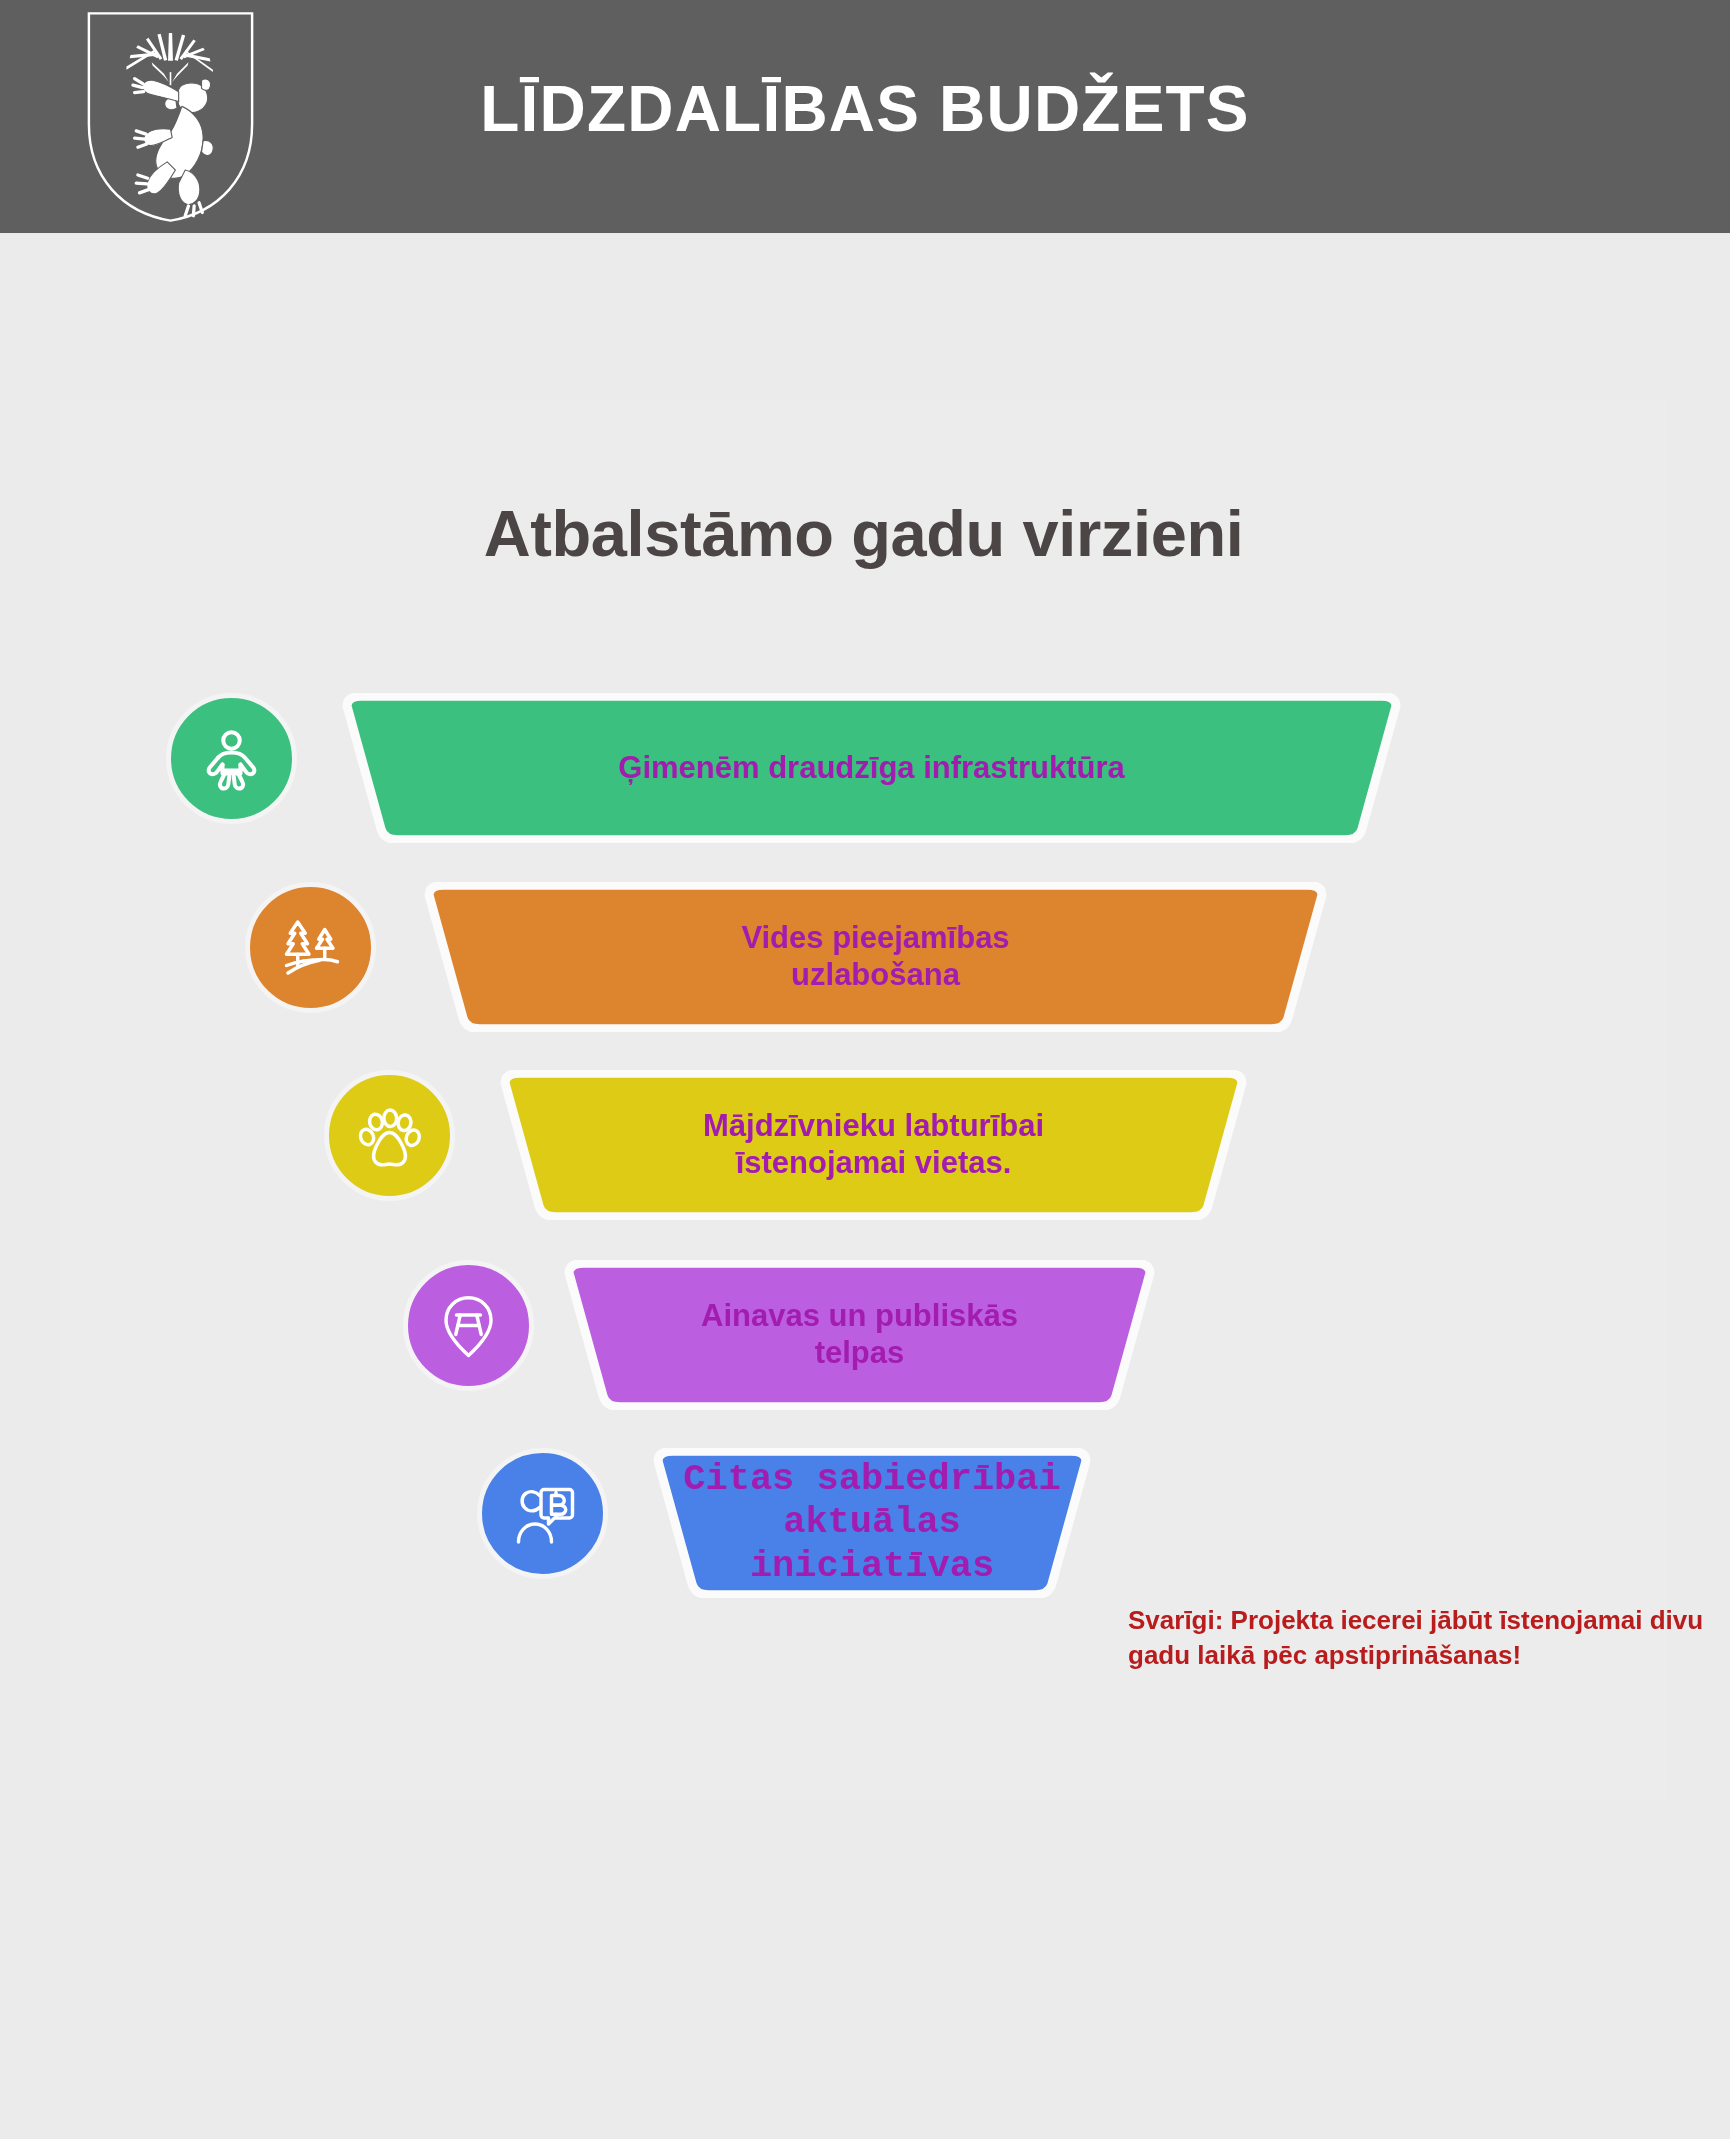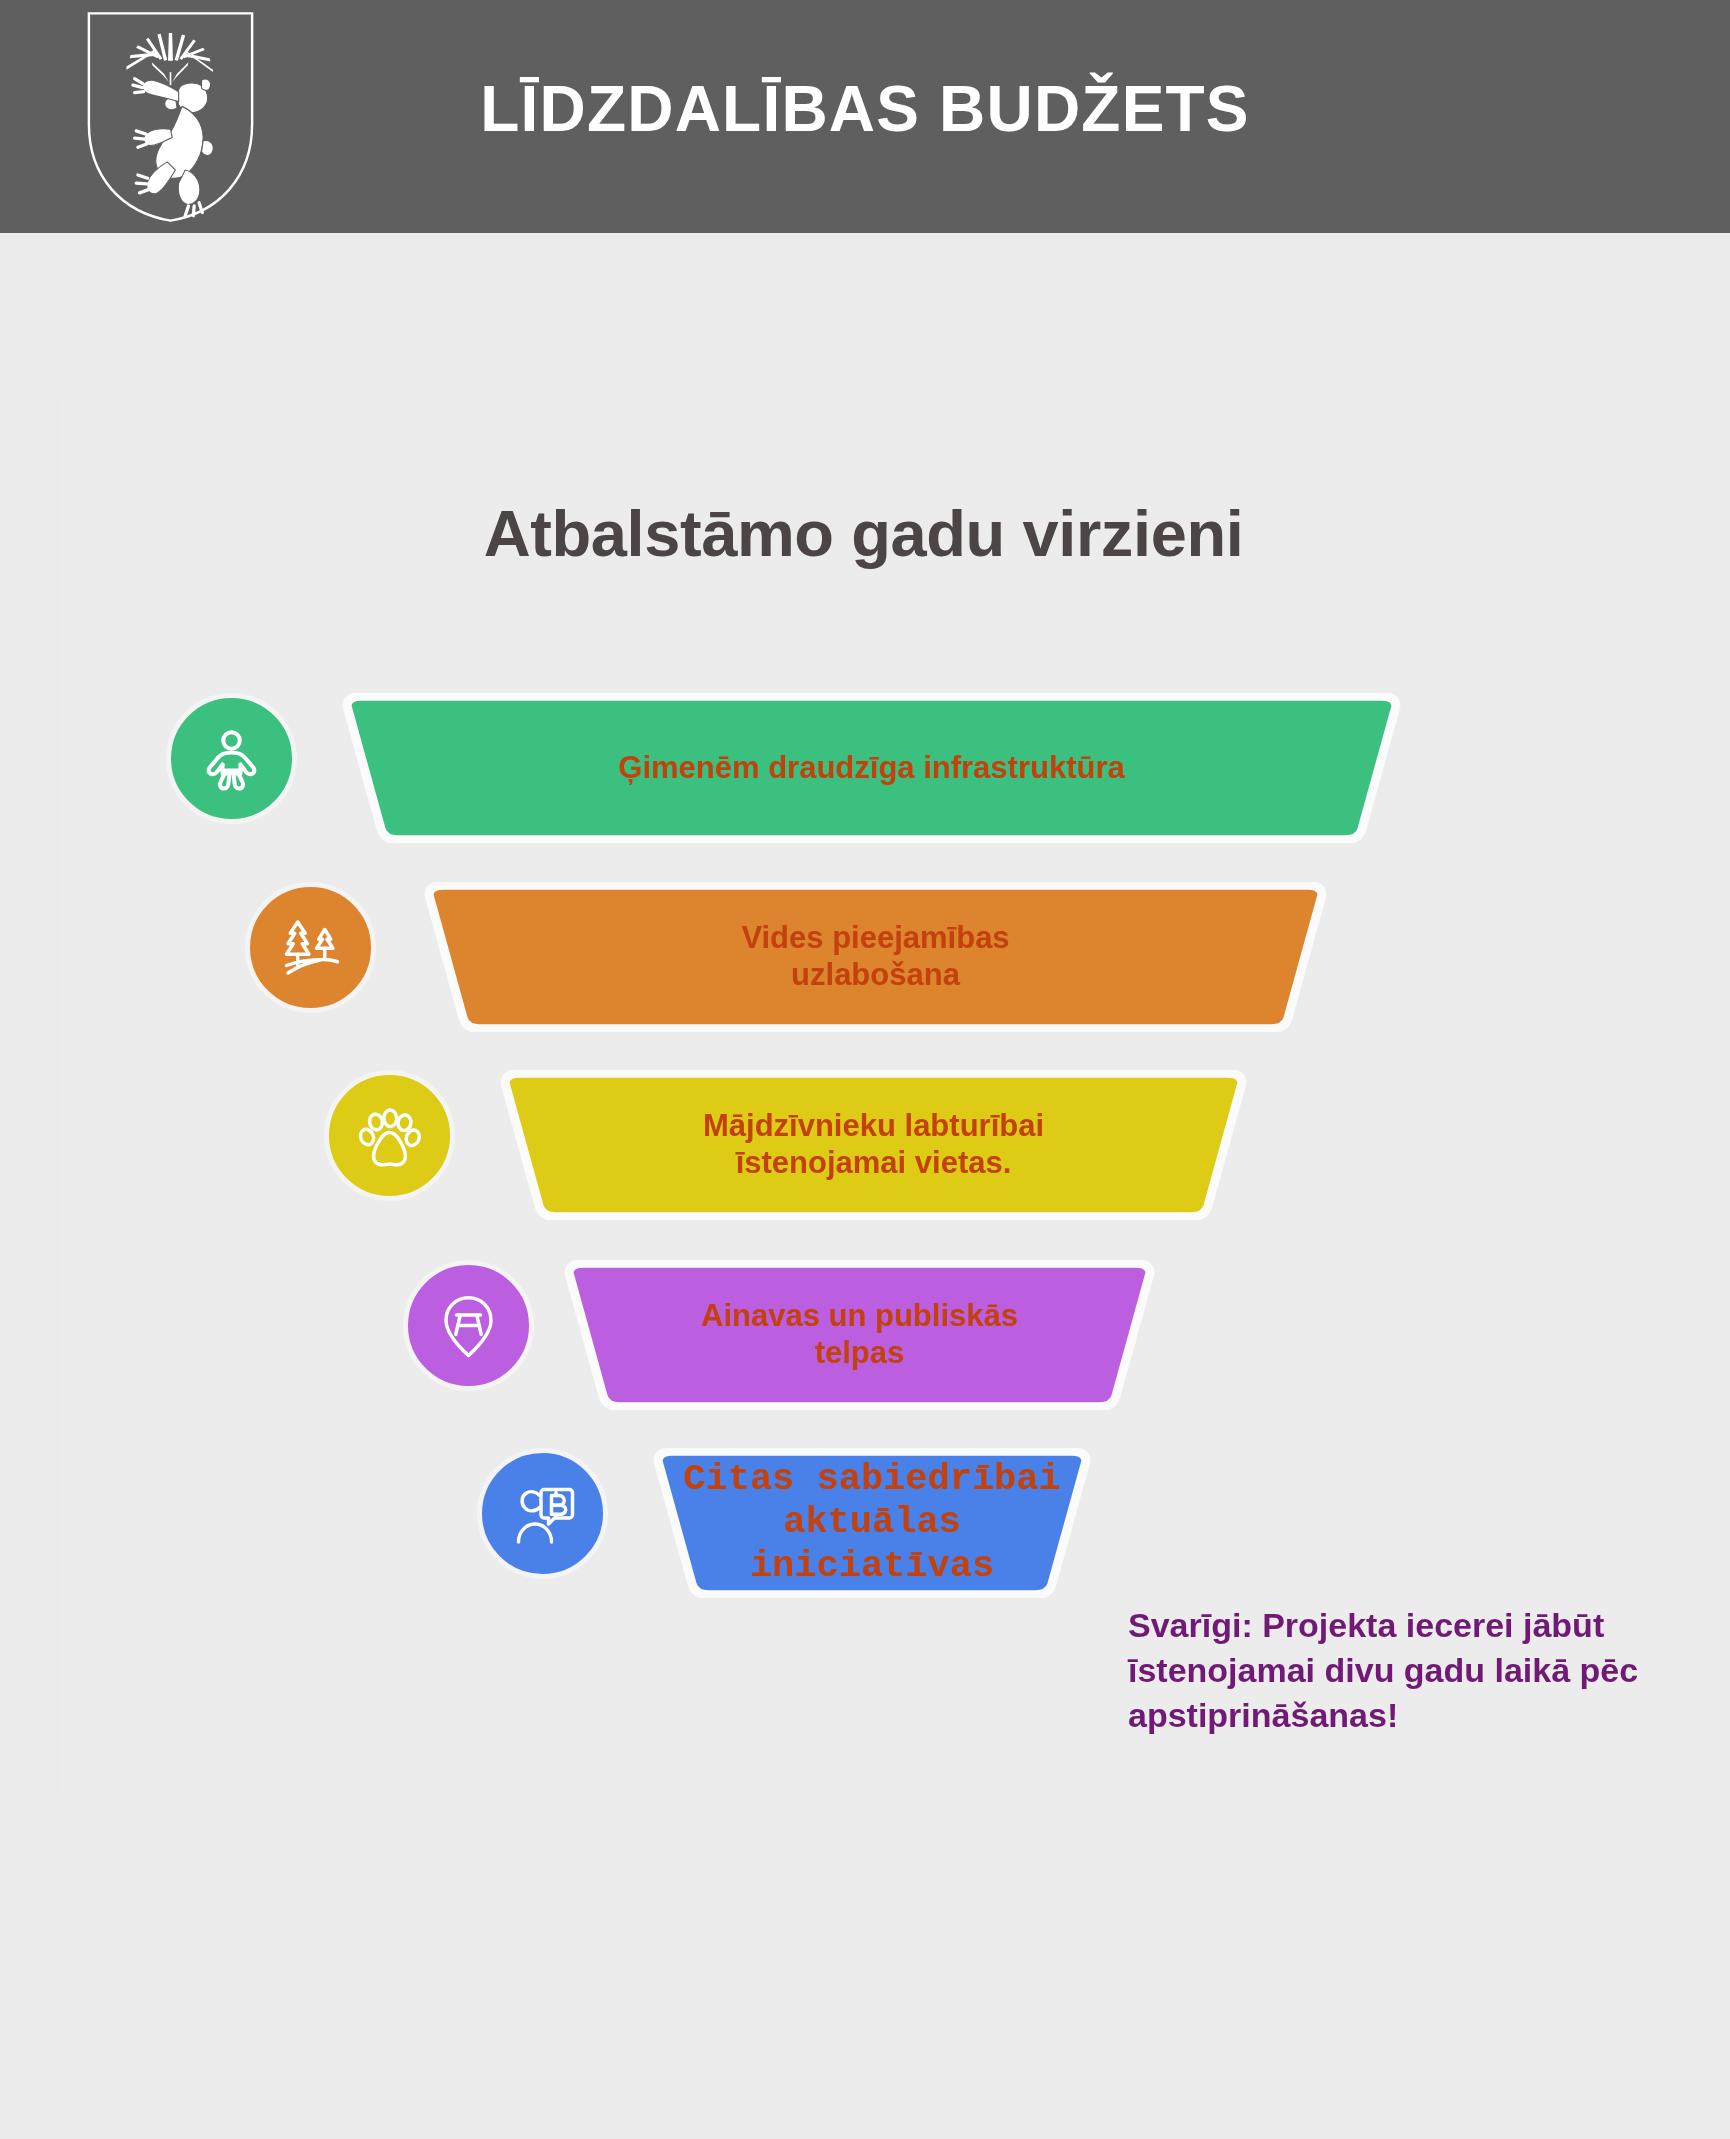--- a/index.html
+++ b/index.html
@@ -90,21 +90,21 @@
   .band svg { display: block; width: 100%; height: 100%; }
 
   .band-label {
     position: absolute;
     left: 0; top: 0;
     width: 100%; height: 100%;
     display: flex;
     align-items: center;
     justify-content: center;
     text-align: center;
-    color: #c2410c;
+    color: #a21caf;
     font-size: 31px;
     font-weight: bold;
     line-height: 1.18;
     padding: 0 33px;
     white-space: pre-line;
   }
 
   .icon-circle {
     position: absolute;
     top: 0;
@@ -118,22 +118,22 @@
   }
 
   .icon-circle svg { display: block; }
 
   
   #footnote {
     position: absolute;
     left: 1128px;
     top: 1603px;
     width: 579px;
-    color: #701a75;
-    font-size: 34px;
+    color: #b91c1c;
+    font-size: 26px;
     font-weight: bold;
     line-height: 1.33;
   }
 </style>
 </head>
 <body>
 
 <div id="page">
 
   <div id="header">

